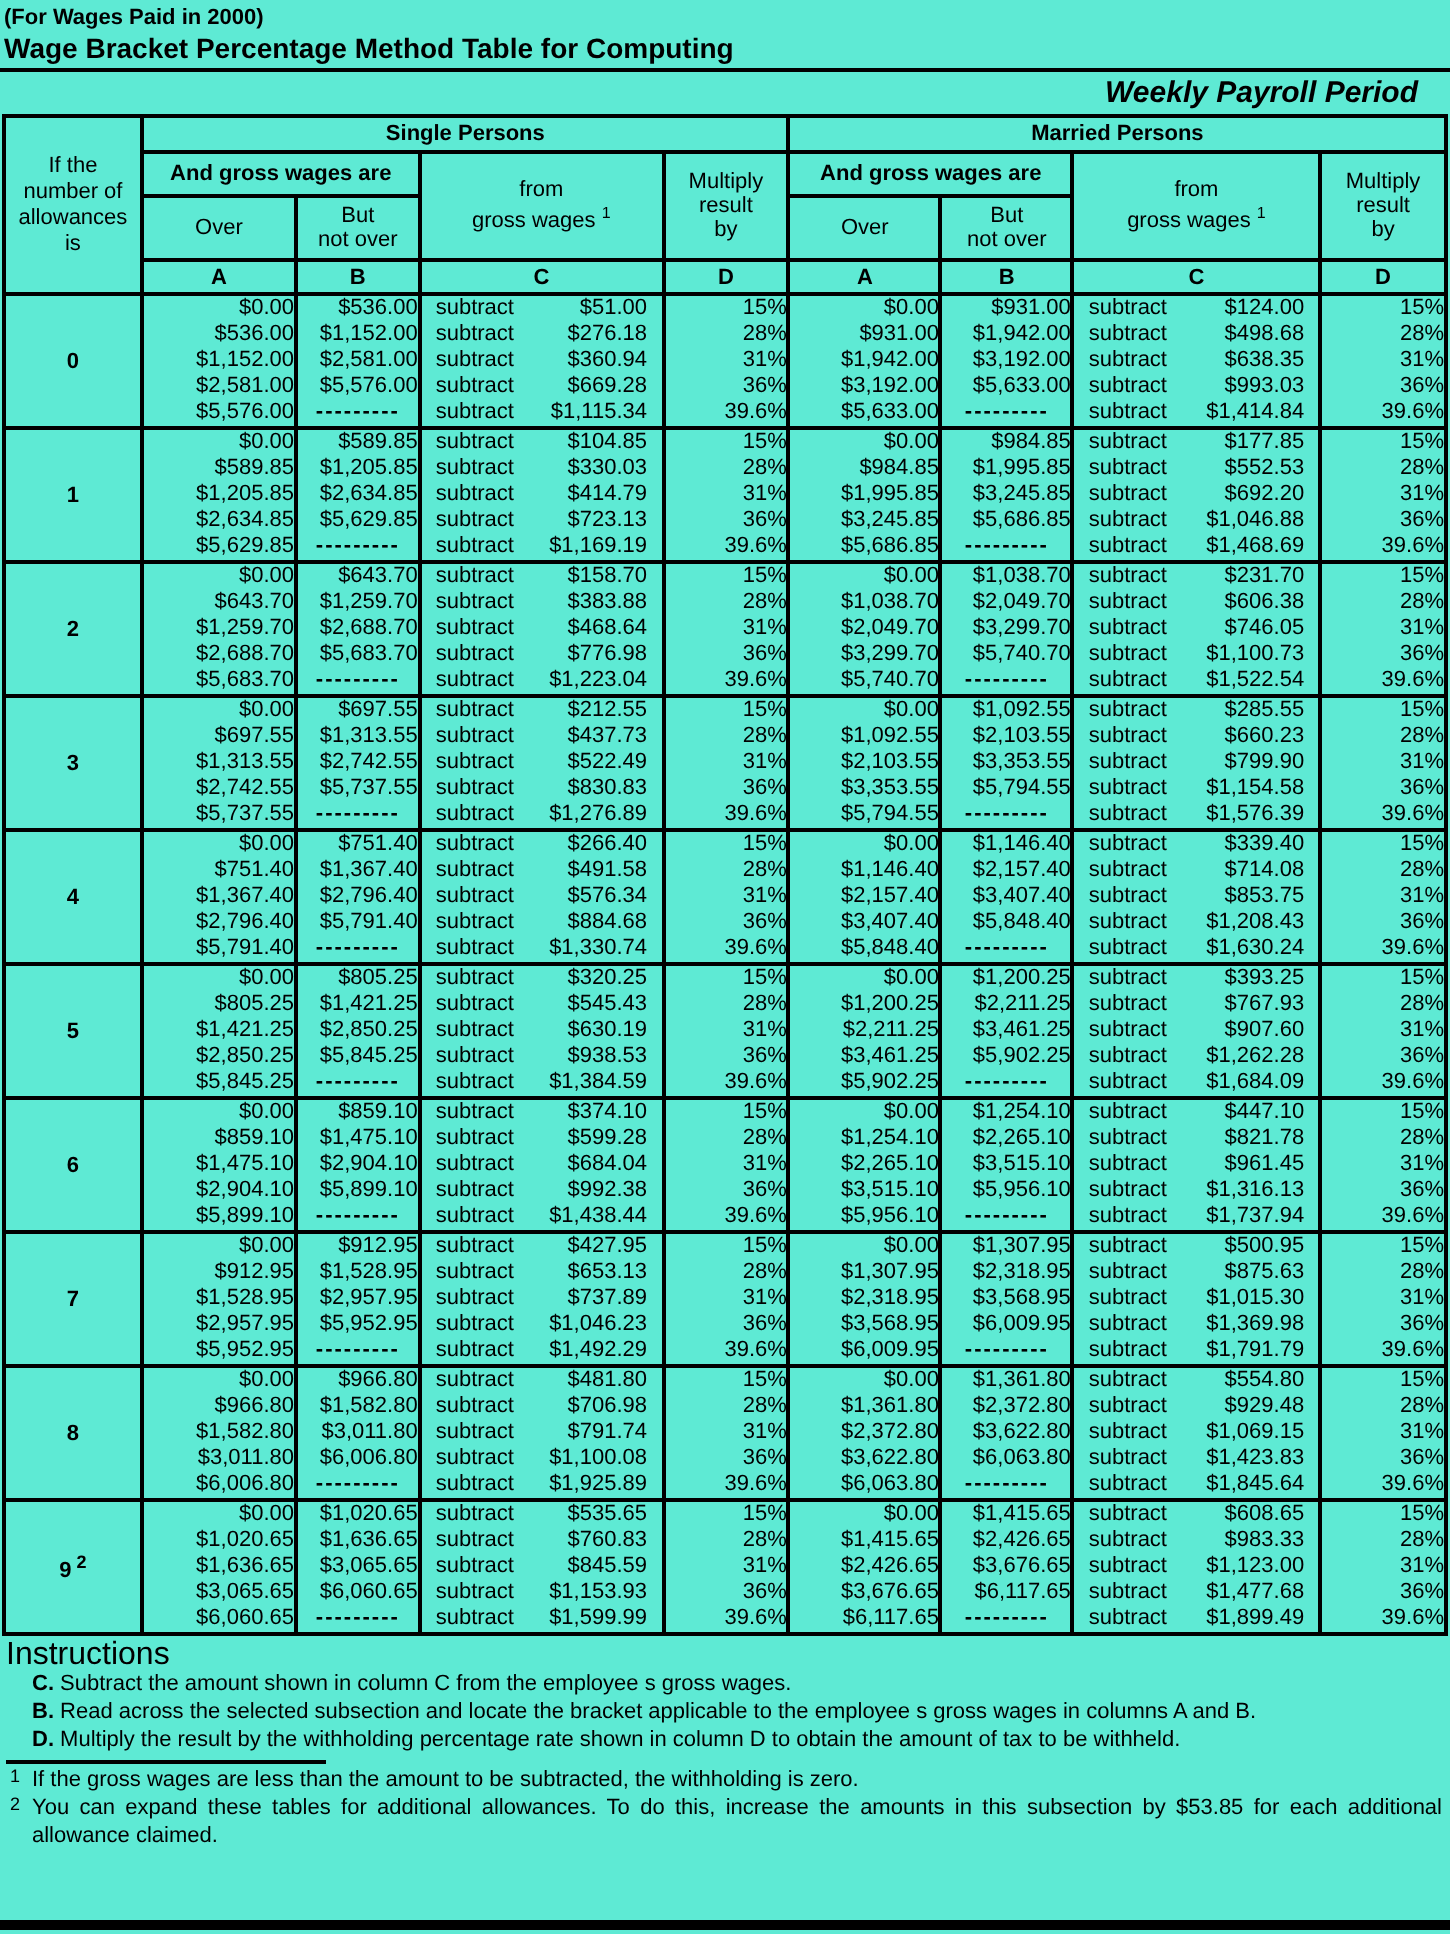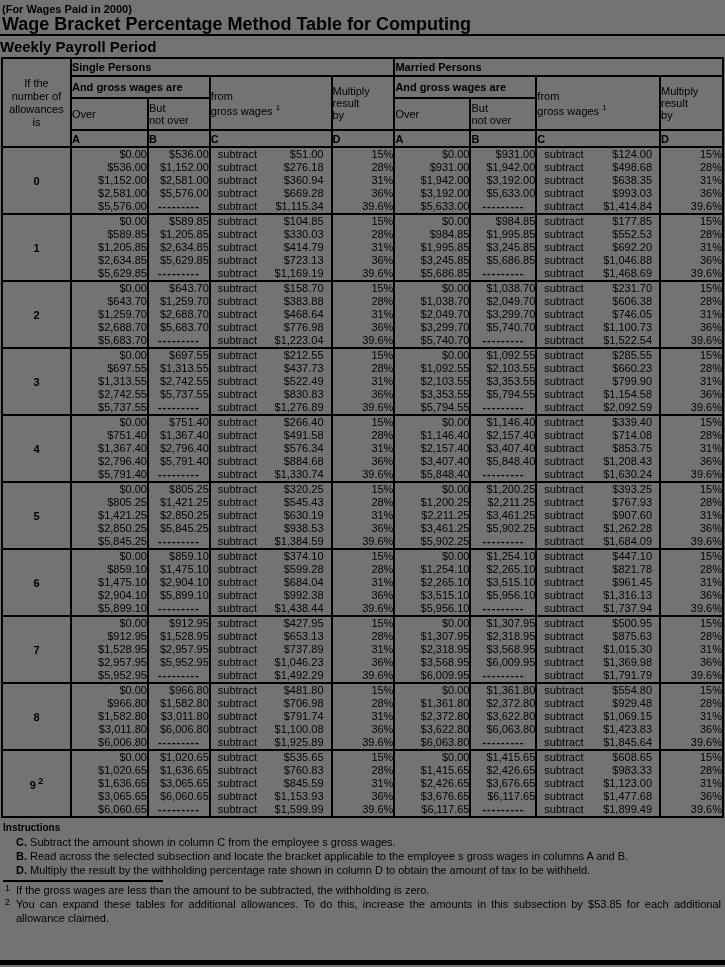--- a/index.html
+++ b/index.html
@@ -1,41 +1,41 @@
 <!DOCTYPE html>
 <html><head>
 <meta charset="utf-8">
 <style>
   html,body{margin:0;padding:0;background:#fff;color:#000;}
   body{width:725px;height:967px;overflow:hidden;font-family:"Liberation Sans",sans-serif;-webkit-font-smoothing:none;}
-  .page{position:relative;width:725px;height:967px;background:#737373;}
+  .page{position:relative;width:725px;height:967px;background:#5eead4;}
   .hdr{padding:2px 2px 0 2px;}
   .subtitle{font-size:11px;font-weight:bold;line-height:14px;}
-  .title1{font-size:18px;font-weight:bold;line-height:17px;}
+  .title1{font-size:14px;font-weight:bold;line-height:17px;}
   .title2{font-size:18px;font-weight:bold;line-height:21px;}
   .rule{border-top:2px solid #000;margin:1px 0 0 0;}
-  .period{font-size:15px;font-weight:bold;text-align:left;line-height:19px;padding:1px 0;}
+  .period{font-size:15px;font-weight:bold;text-align:right;line-height:19px;padding:1px 16px;font-style:italic;}
   table.brk{border-collapse:collapse;table-layout:fixed;width:723px;margin-left:1px;}
   table.brk td,table.brk th{border:2px solid #000;padding:0;vertical-align:middle;font-size:11px;}
-  th{font-weight:bold;text-align:left;}
+  th{font-weight:bold;text-align:center;}
   .hsec{font-size:12px;height:16px;}
   .hgross{height:20px;font-size:11px;}
   .hsub{height:30px;font-size:11px;font-weight:normal;line-height:12px;}
   .hletter{height:15px;font-size:12px;}
   .allowhdr{font-weight:normal;font-size:11px;line-height:13px;text-align:center;margin-left:15px;}
   .allow{text-align:center;font-size:16px;font-weight:bold;}
   .allow sup{font-size:9px;font-weight:bold;vertical-align:super;}
   td.money{text-align:right;padding:2px 7px 2px 2px;}
   td.subcol{padding:2px 0;}
   td.rate{text-align:right;padding:2px 13px 2px 2px;}
   .ln{line-height:13px;height:13px;white-space:nowrap;}
   .subln{display:flex;justify-content:space-between;padding:0 7px 0 7px;}
   .dash{font-weight:bold;text-align:center;letter-spacing:1px;}
   .instr{padding:2px 4px 0 3px;font-size:11px;line-height:14px;}
-  .instr-h{font-weight:bold;font-size:10px;line-height:15px;}
+  .instr-h{font-weight:normal;font-size:16px;line-height:15px;}
   .step{margin:0;text-indent:13px;text-align:justify;}
   .fnsep{border-top:2px solid #000;width:160px;margin:3px 0 1px 0;}
   .fn{margin:0;text-align:justify;position:relative;padding-left:13px;}
   .fn sup{font-size:9px;}
   .fn .fnm{position:absolute;left:2px;top:-2px;font-size:9px;}
   .botbar{position:absolute;left:0;bottom:2px;width:725px;height:5px;background:#000;}
   sup.fnref{font-size:8px;vertical-align:super;}
 </style>
 </head>
 <body>
@@ -456,21 +456,21 @@
             <div class="ln subln">
               <span>subtract</span>
               <span>$799.90</span>
             </div>
             <div class="ln subln">
               <span>subtract</span>
               <span>$1,154.58</span>
             </div>
             <div class="ln subln">
               <span>subtract</span>
-              <span>$2,092.59</span>
+              <span>$1,576.39</span>
             </div>
           </td>
           <td class="rate">
             <div class="ln">15%</div>
             <div class="ln">28%</div>
             <div class="ln">31%</div>
             <div class="ln">36%</div>
             <div class="ln">39.6%</div>
           </td>
         </tr>

